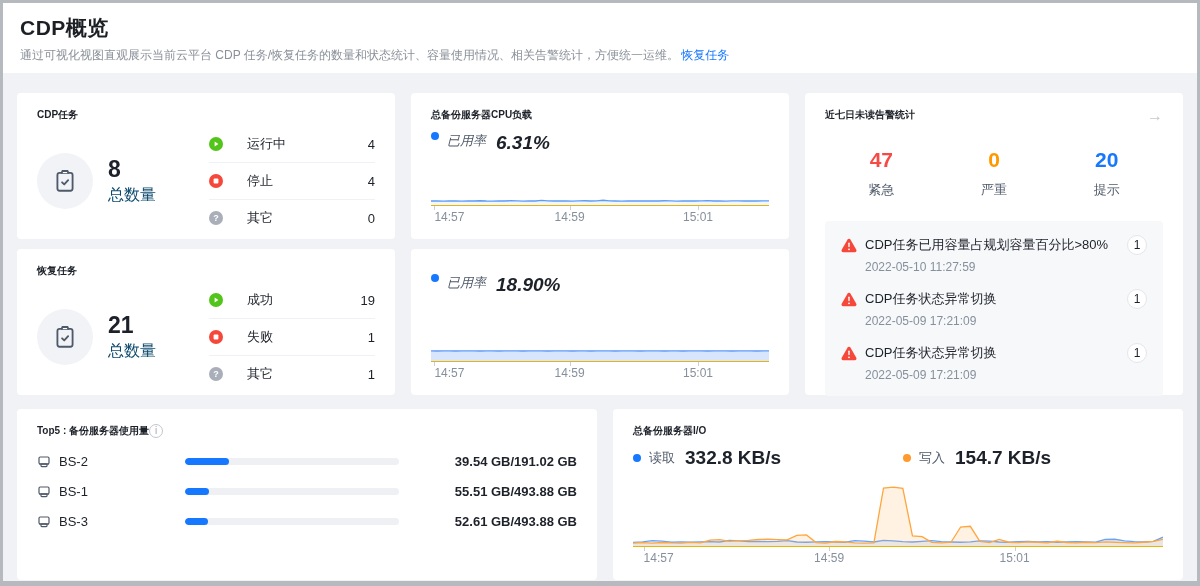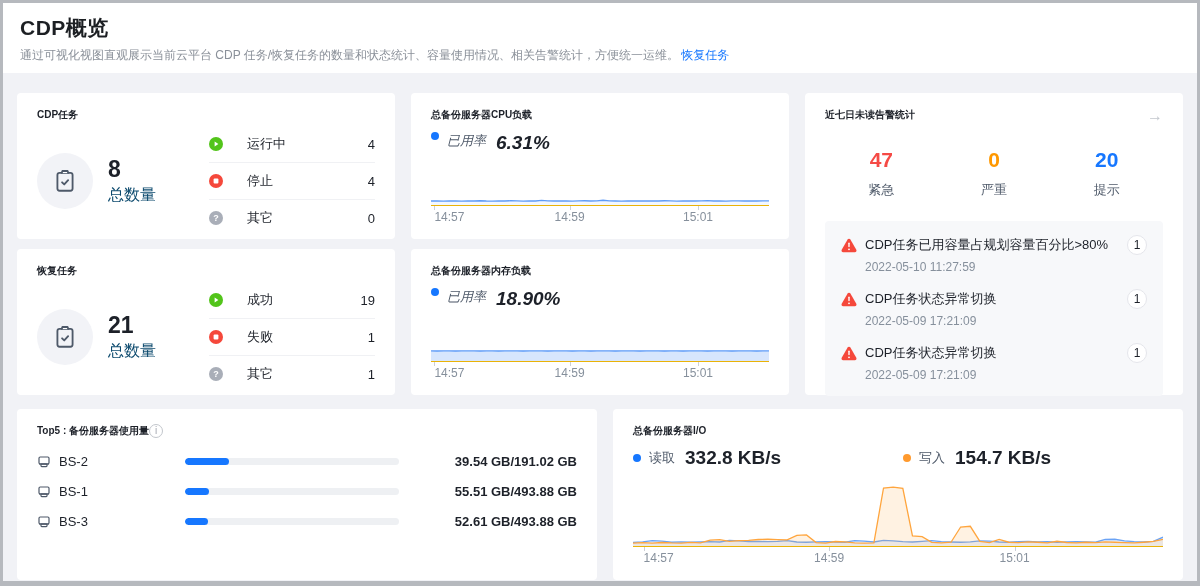--- a/index.html
+++ b/index.html
@@ -251,21 +251,20 @@
                   <text x="7" y="10.2" font-size="9" font-weight="bold" fill="#fff" text-anchor="middle">?</text>
                 </svg>
               <span>其它</span>
               <span class="stat-value">1</span>
             </div>
           </div>
         </div>
       </section>
 
       <section class="card">
-        <div class="card-title">总备份服务器内存负载</div>
         <div class="legend-row">
           <span class="legend-dot" style="background:#1677ff"></span>
           <span class="legend-label">已用率</span>
           <span class="legend-value">18.90%</span>
         </div>
         <div class="chart-wrap">
           <div class="chart-plot">
               <svg width="100%" height="50" viewBox="0 0 100 50" preserveAspectRatio="none">
                 <path d="M0.00,39.93 L1.82,39.98 L3.64,39.88 L5.45,39.93 L7.27,39.98 L9.09,39.93 L10.91,39.88 L12.73,39.93 L14.55,39.98 L16.36,39.93 L18.18,39.88 L20.00,39.98 L21.82,39.93 L23.64,39.88 L25.45,39.93 L27.27,39.98 L29.09,39.93 L30.91,39.88 L32.73,39.93 L34.55,39.98 L36.36,39.93 L38.18,39.88 L40.00,39.93 L41.82,39.98 L43.64,39.93 L45.45,39.88 L47.27,39.98 L49.09,39.93 L50.91,39.88 L52.73,39.93 L54.55,39.98 L56.36,39.93 L58.18,39.88 L60.00,39.93 L61.82,39.98 L63.64,39.93 L65.45,39.88 L67.27,39.93 L69.09,39.98 L70.91,39.93 L72.73,39.88 L74.55,39.98 L76.36,39.93 L78.18,39.88 L80.00,39.93 L81.82,39.98 L83.64,39.93 L85.45,39.88 L87.27,39.93 L89.09,39.98 L90.91,39.93 L92.73,39.88 L94.55,39.93 L96.36,39.98 L98.18,39.93 L100.00,39.88 L100,50 L0,50 Z" fill="rgba(94,155,247,0.25)"></path>
                 <path d="M0.00,39.93 L1.82,39.98 L3.64,39.88 L5.45,39.93 L7.27,39.98 L9.09,39.93 L10.91,39.88 L12.73,39.93 L14.55,39.98 L16.36,39.93 L18.18,39.88 L20.00,39.98 L21.82,39.93 L23.64,39.88 L25.45,39.93 L27.27,39.98 L29.09,39.93 L30.91,39.88 L32.73,39.93 L34.55,39.98 L36.36,39.93 L38.18,39.88 L40.00,39.93 L41.82,39.98 L43.64,39.93 L45.45,39.88 L47.27,39.98 L49.09,39.93 L50.91,39.88 L52.73,39.93 L54.55,39.98 L56.36,39.93 L58.18,39.88 L60.00,39.93 L61.82,39.98 L63.64,39.93 L65.45,39.88 L67.27,39.93 L69.09,39.98 L70.91,39.93 L72.73,39.88 L74.55,39.98 L76.36,39.93 L78.18,39.88 L80.00,39.93 L81.82,39.98 L83.64,39.93 L85.45,39.88 L87.27,39.93 L89.09,39.98 L90.91,39.93 L92.73,39.88 L94.55,39.93 L96.36,39.98 L98.18,39.93 L100.00,39.88" fill="none" stroke="#5e9bf7" stroke-width="1.3" vector-effect="non-scaling-stroke"></path>

